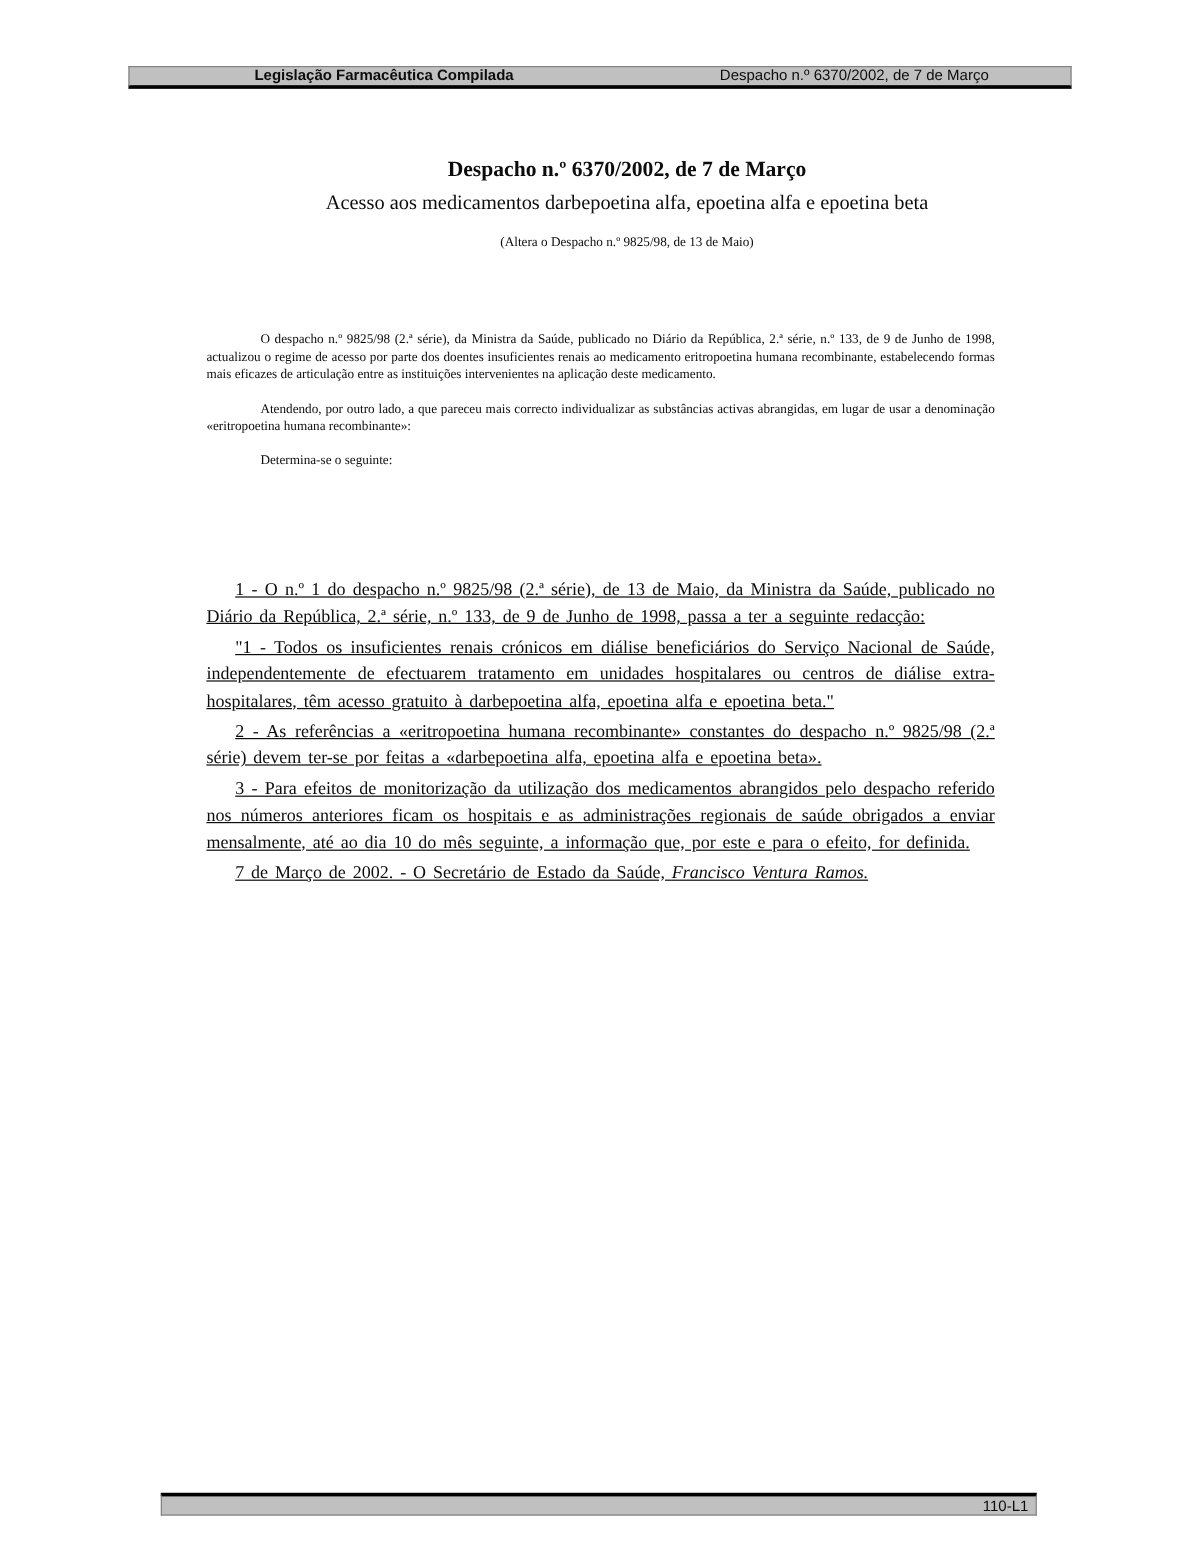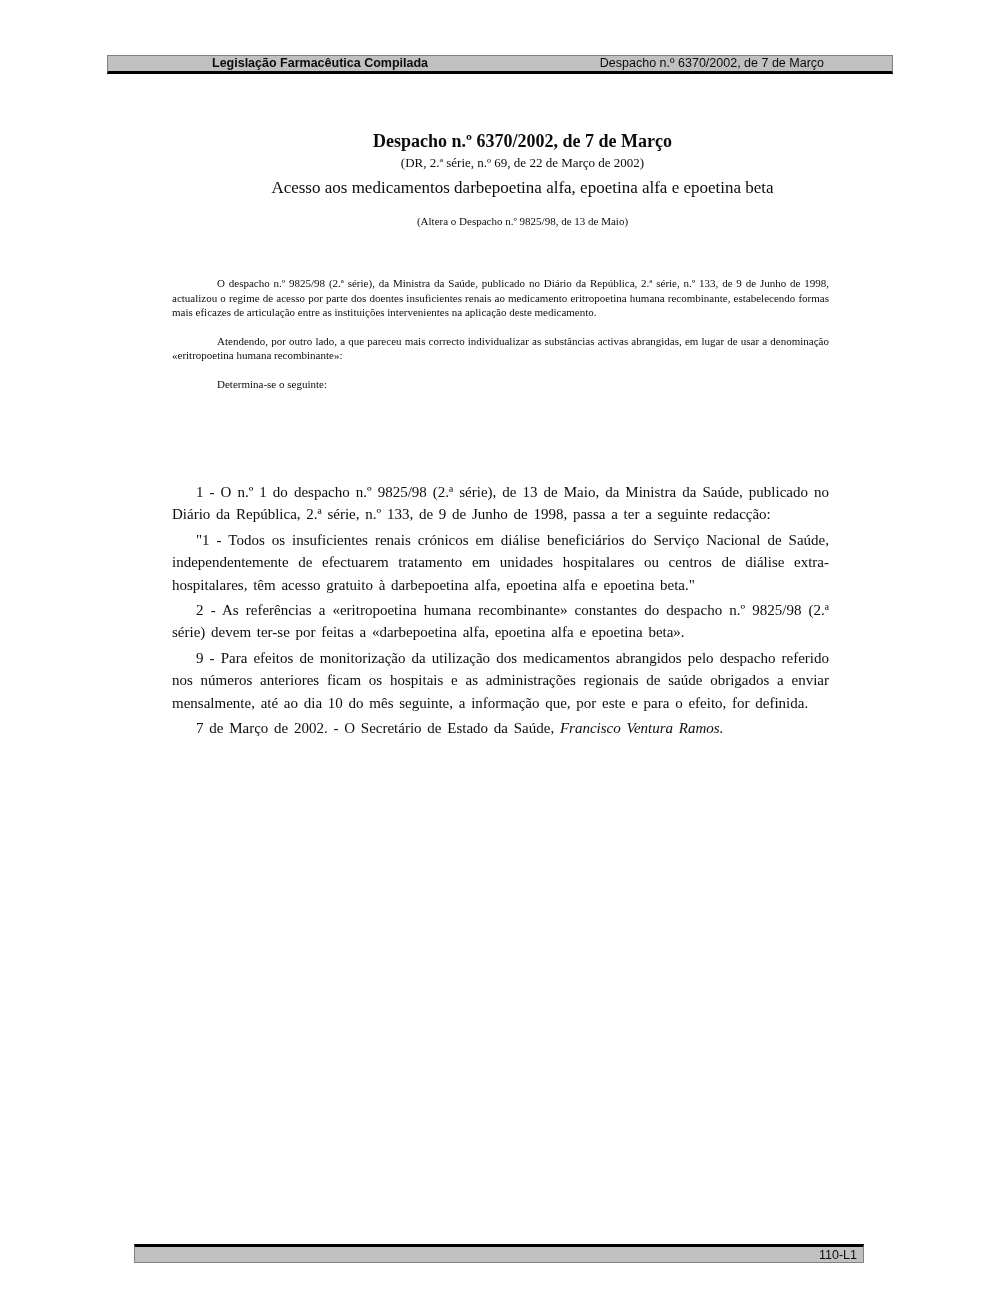--- a/index.html
+++ b/index.html
@@ -55,20 +55,21 @@
   }
   .preamble p{text-indent:45px;margin-bottom:14px;}
   
   .body-text{
     position:absolute;
     left:172px; top:481px; width:657px;
     font-size:15px;
     line-height:22.4px;
     text-align:justify;
     word-spacing:2px;
+    text-decoration:underline;
   }
   .body-text p{text-indent:24px;margin-bottom:3px;}
   .body-text p.signature{}
   .signature em{font-style:italic;}
   
   .footer-bar{
     position:absolute;
     left:134px; top:1244px; width:730px; height:19px;
     background:var(--bar-gray);
     border:1px solid #828282;
@@ -91,36 +92,35 @@
 
 <div class="page">
 
   <div class="header-bar">
     <span class="hdr-left">Legislação Farmacêutica Compilada</span>
     <span class="hdr-right">Despacho n.º 6370/2002, de 7 de Março</span>
   </div>
 
   <div class="title-block">
     <div class="doc-title">Despacho n.º 6370/2002, de 7 de Março</div>
-    <div class="doc-ref">(DR, 2.ª série, n.º 69, de 22 de Março de 2002)</div>
     <div class="doc-subject">Acesso aos medicamentos darbepoetina alfa, epoetina alfa e epoetina beta</div>
     <div class="doc-amendment">(Altera o Despacho n.º 9825/98, de 13 de Maio)</div>
   </div>
 
   <div class="preamble">
     <p>O despacho n.º 9825/98 (2.ª série), da Ministra da Saúde, publicado no Diário da República, 2.ª série, n.º 133, de 9 de Junho de 1998, actualizou o regime de acesso por parte dos doentes insuficientes renais ao medicamento eritropoetina humana recombinante, estabelecendo formas mais eficazes de articulação entre as instituições intervenientes na aplicação deste medicamento.</p>
     <p>Atendendo, por outro lado, a que pareceu mais correcto individualizar as substâncias activas abrangidas, em lugar de usar a denominação «eritropoetina humana recombinante»:</p>
     <p>Determina-se o seguinte:</p>
   </div>
 
   <div class="body-text">
     <p>1 - O n.º 1 do despacho n.º 9825/98 (2.ª série), de 13 de Maio, da Ministra da Saúde, publicado no Diário da República, 2.ª série, n.º 133, de 9 de Junho de 1998, passa a ter a seguinte redacção:</p>
     <p>"1 - Todos os insuficientes renais crónicos em diálise beneficiários do Serviço Nacional de Saúde, independentemente de efectuarem tratamento em unidades hospitalares ou centros de diálise extra-hospitalares, têm acesso gratuito à darbepoetina alfa, epoetina alfa e epoetina beta."</p>
     <p>2 - As referências a «eritropoetina humana recombinante» constantes do despacho n.º 9825/98 (2.ª série) devem ter-se por feitas a «darbepoetina alfa, epoetina alfa e epoetina beta».</p>
-    <p>9 - Para efeitos de monitorização da utilização dos medicamentos abrangidos pelo despacho referido nos números anteriores ficam os hospitais e as administrações regionais de saúde obrigados a enviar mensalmente, até ao dia 10 do mês seguinte, a informação que, por este e para o efeito, for definida.</p>
+    <p>3 - Para efeitos de monitorização da utilização dos medicamentos abrangidos pelo despacho referido nos números anteriores ficam os hospitais e as administrações regionais de saúde obrigados a enviar mensalmente, até ao dia 10 do mês seguinte, a informação que, por este e para o efeito, for definida.</p>
     <p class="signature"><span>7 de Março de 2002. - O Secretário de Estado da Saúde, </span><em>Francisco Ventura Ramos.</em></p>
   </div>
 
   <div class="footer-bar">
     <span class="ftr-right">110-L1</span>
   </div>
 
 </div>
 
 </body></html>

